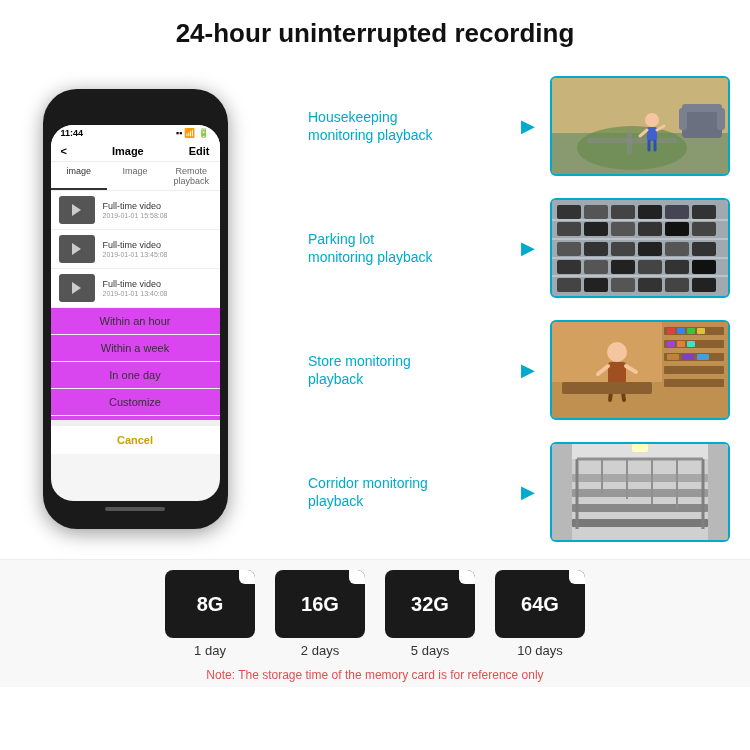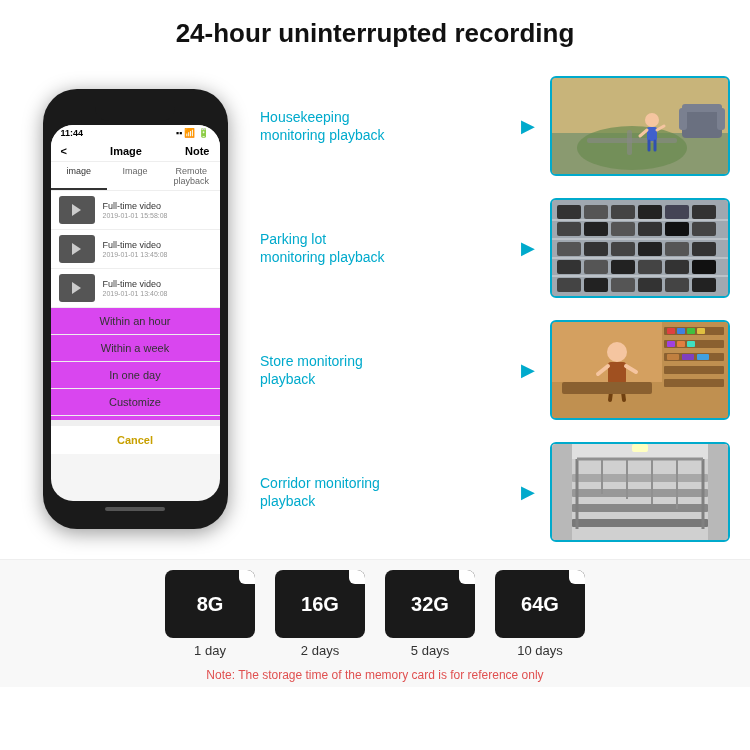--- a/index.html
+++ b/index.html
@@ -173,20 +173,21 @@
     }
 
     
     .right-section {
       flex: 1;
       display: flex;
       flex-direction: column;
       justify-content: space-around;
       padding: 10px 0;
       gap: 8px;
+      margin-left: 48px;
     }
     .monitor-row {
       display: flex;
       align-items: center;
       gap: 12px;
     }
     .monitor-label {
       flex: 1;
       font-size: 14px;
       color: #00aacc;
@@ -301,21 +302,21 @@
       <div class="phone-screen">
 
         <div class="phone-status-bar">
           <span>11:44</span>
           <span>▪▪ 📶 🔋</span>
         </div>
 
         <div class="phone-header">
           <span>&lt;</span>
           <span>Image</span>
-          <span>Note</span>
+          <span>Edit</span>
         </div>
 
         <div class="phone-tabs">
           <div class="phone-tab active">image</div>
           <div class="phone-tab">Image</div>
           <div class="phone-tab">Remote playback</div>
         </div>
 
         <div class="phone-video-item">
           <div class="phone-thumb">

